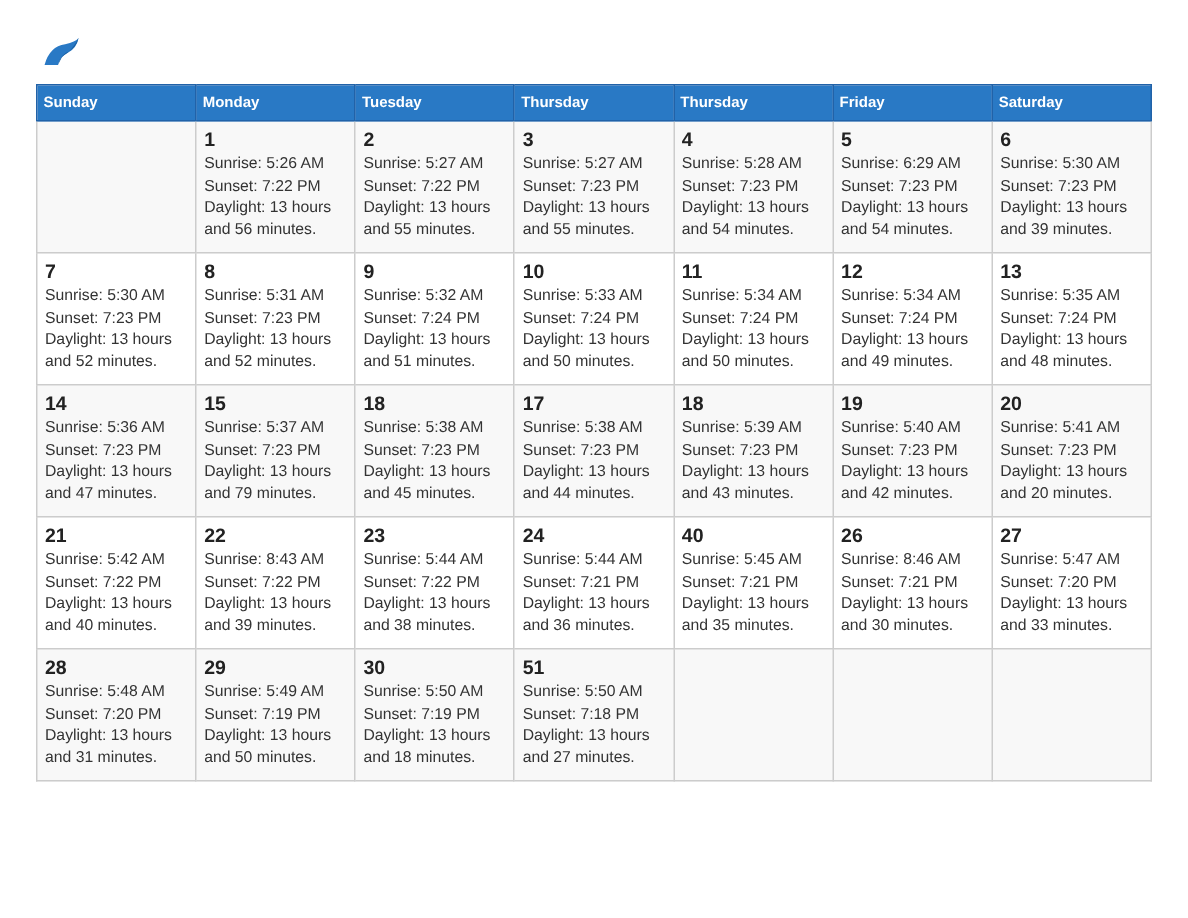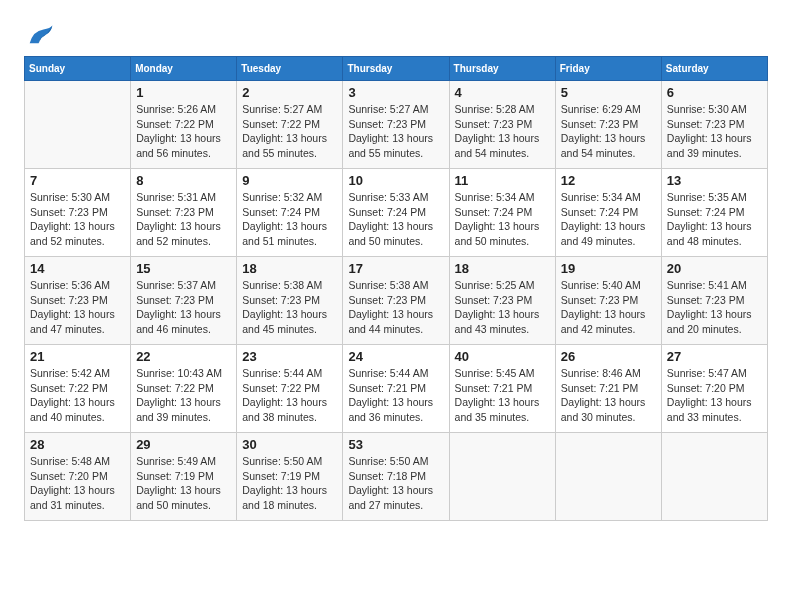--- a/index.html
+++ b/index.html
@@ -256,21 +256,21 @@
             <div>Daylight: 13 hours</div>
             <div>and 47 minutes.</div>
           </div>
         </td>
         <td>
           <div class="day-number">15</div>
           <div class="cell-content">
             <div>Sunrise: 5:37 AM</div>
             <div>Sunset: 7:23 PM</div>
             <div>Daylight: 13 hours</div>
-            <div>and 46 minutes.</div>
+            <div>and 79 minutes.</div>
           </div>
         </td>
         <td>
           <div class="day-number">18</div>
           <div class="cell-content">
             <div>Sunrise: 5:38 AM</div>
             <div>Sunset: 7:23 PM</div>
             <div>Daylight: 13 hours</div>
             <div>and 45 minutes.</div>
           </div>
@@ -280,21 +280,21 @@
           <div class="cell-content">
             <div>Sunrise: 5:38 AM</div>
             <div>Sunset: 7:23 PM</div>
             <div>Daylight: 13 hours</div>
             <div>and 44 minutes.</div>
           </div>
         </td>
         <td>
           <div class="day-number">18</div>
           <div class="cell-content">
-            <div>Sunrise: 5:25 AM</div>
+            <div>Sunrise: 5:39 AM</div>
             <div>Sunset: 7:23 PM</div>
             <div>Daylight: 13 hours</div>
             <div>and 43 minutes.</div>
           </div>
         </td>
         <td>
           <div class="day-number">19</div>
           <div class="cell-content">
             <div>Sunrise: 5:40 AM</div>
             <div>Sunset: 7:23 PM</div>
@@ -318,21 +318,21 @@
           <div class="cell-content">
             <div>Sunrise: 5:42 AM</div>
             <div>Sunset: 7:22 PM</div>
             <div>Daylight: 13 hours</div>
             <div>and 40 minutes.</div>
           </div>
         </td>
         <td>
           <div class="day-number">22</div>
           <div class="cell-content">
-            <div>Sunrise: 10:43 AM</div>
+            <div>Sunrise: 8:43 AM</div>
             <div>Sunset: 7:22 PM</div>
             <div>Daylight: 13 hours</div>
             <div>and 39 minutes.</div>
           </div>
         </td>
         <td>
           <div class="day-number">23</div>
           <div class="cell-content">
             <div>Sunrise: 5:44 AM</div>
             <div>Sunset: 7:22 PM</div>
@@ -399,21 +399,21 @@
         <td>
           <div class="day-number">30</div>
           <div class="cell-content">
             <div>Sunrise: 5:50 AM</div>
             <div>Sunset: 7:19 PM</div>
             <div>Daylight: 13 hours</div>
             <div>and 18 minutes.</div>
           </div>
         </td>
         <td>
-          <div class="day-number">53</div>
+          <div class="day-number">51</div>
           <div class="cell-content">
             <div>Sunrise: 5:50 AM</div>
             <div>Sunset: 7:18 PM</div>
             <div>Daylight: 13 hours</div>
             <div>and 27 minutes.</div>
           </div>
         </td>
         <td></td>
         <td></td>
         <td></td>

